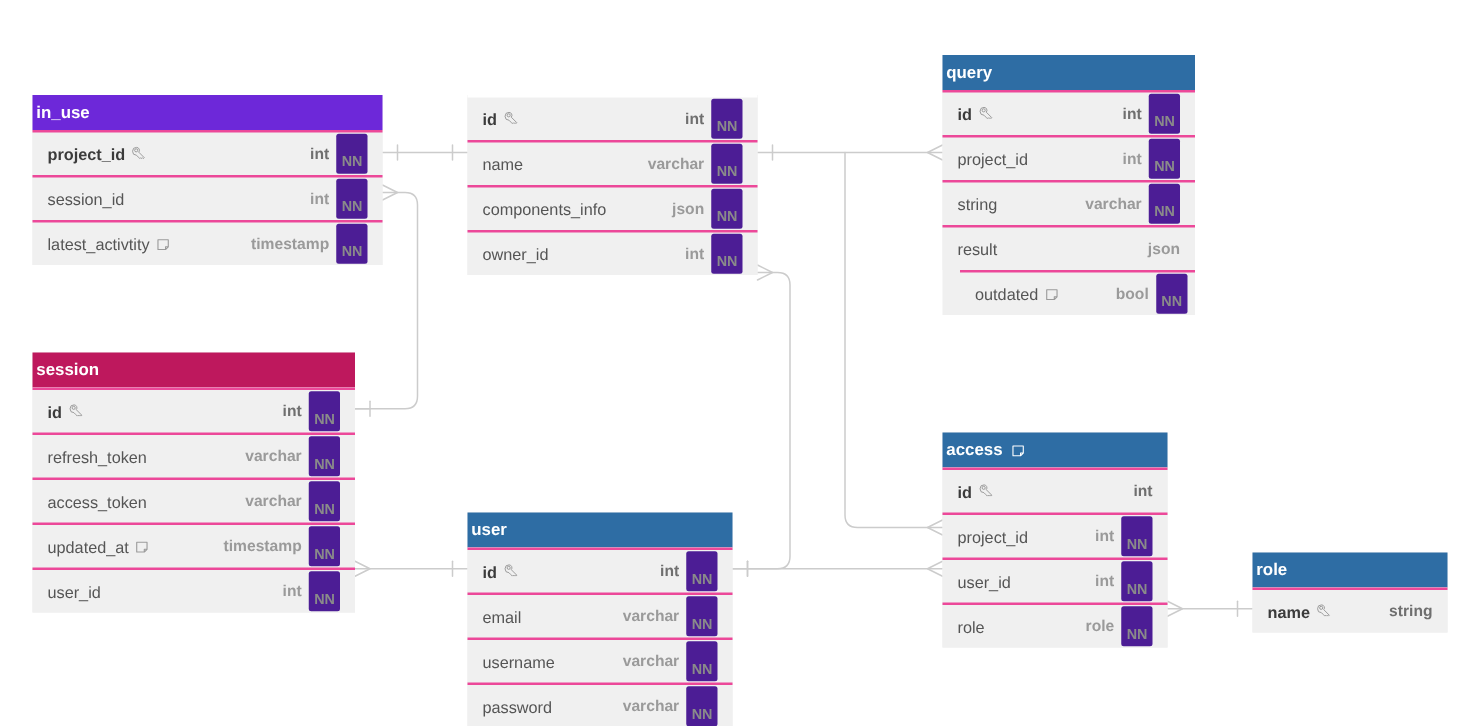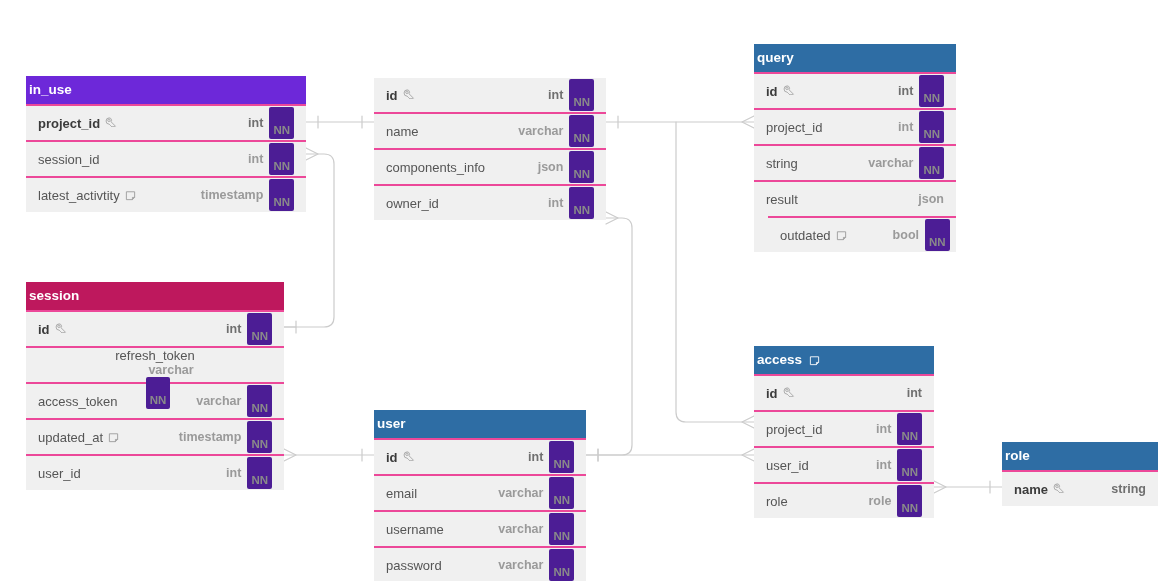--- a/index.html
+++ b/index.html
@@ -294,21 +294,21 @@
           <span class="key-ico">
             <svg viewBox="0 0 16 16" class="icon-svg">
               <path d="M5.6 1.2a3.1 3.1 0 0 1 2.4 5.1L13.9 12.2l-0.95 0.95-0.95-0.95-0.95 0.95-0.95-0.95-0.95 0.95-1.5-1.5-2.1-2.1A3.1 3.1 0 1 1 5.6 1.2zm-0.35 1.5a1.65 1.65 0 1 0 0 3.3 1.65 1.65 0 0 0 0-3.3z" fill="none" stroke="#9a9a9a" stroke-width="1.05" stroke-linejoin="round"></path>
             </svg>
           </span>
         </div>
         <div class="spacer"></div>
         <span class="col-type">int</span>
         <span class="nn">NN</span>
       </div>
-      <div class="row" style="background: rgb(240, 240, 240); flex-direction: column;">
+      <div class="row" style="background: rgb(240, 240, 240);">
         <div class="col-name">
           <span>refresh_token</span>
         </div>
         <div class="spacer"></div>
         <span class="col-type">varchar</span>
         <span class="nn">NN</span>
       </div>
       <div class="row" style="background: rgb(240, 240, 240);">
         <div class="col-name">
           <span>access_token</span>

